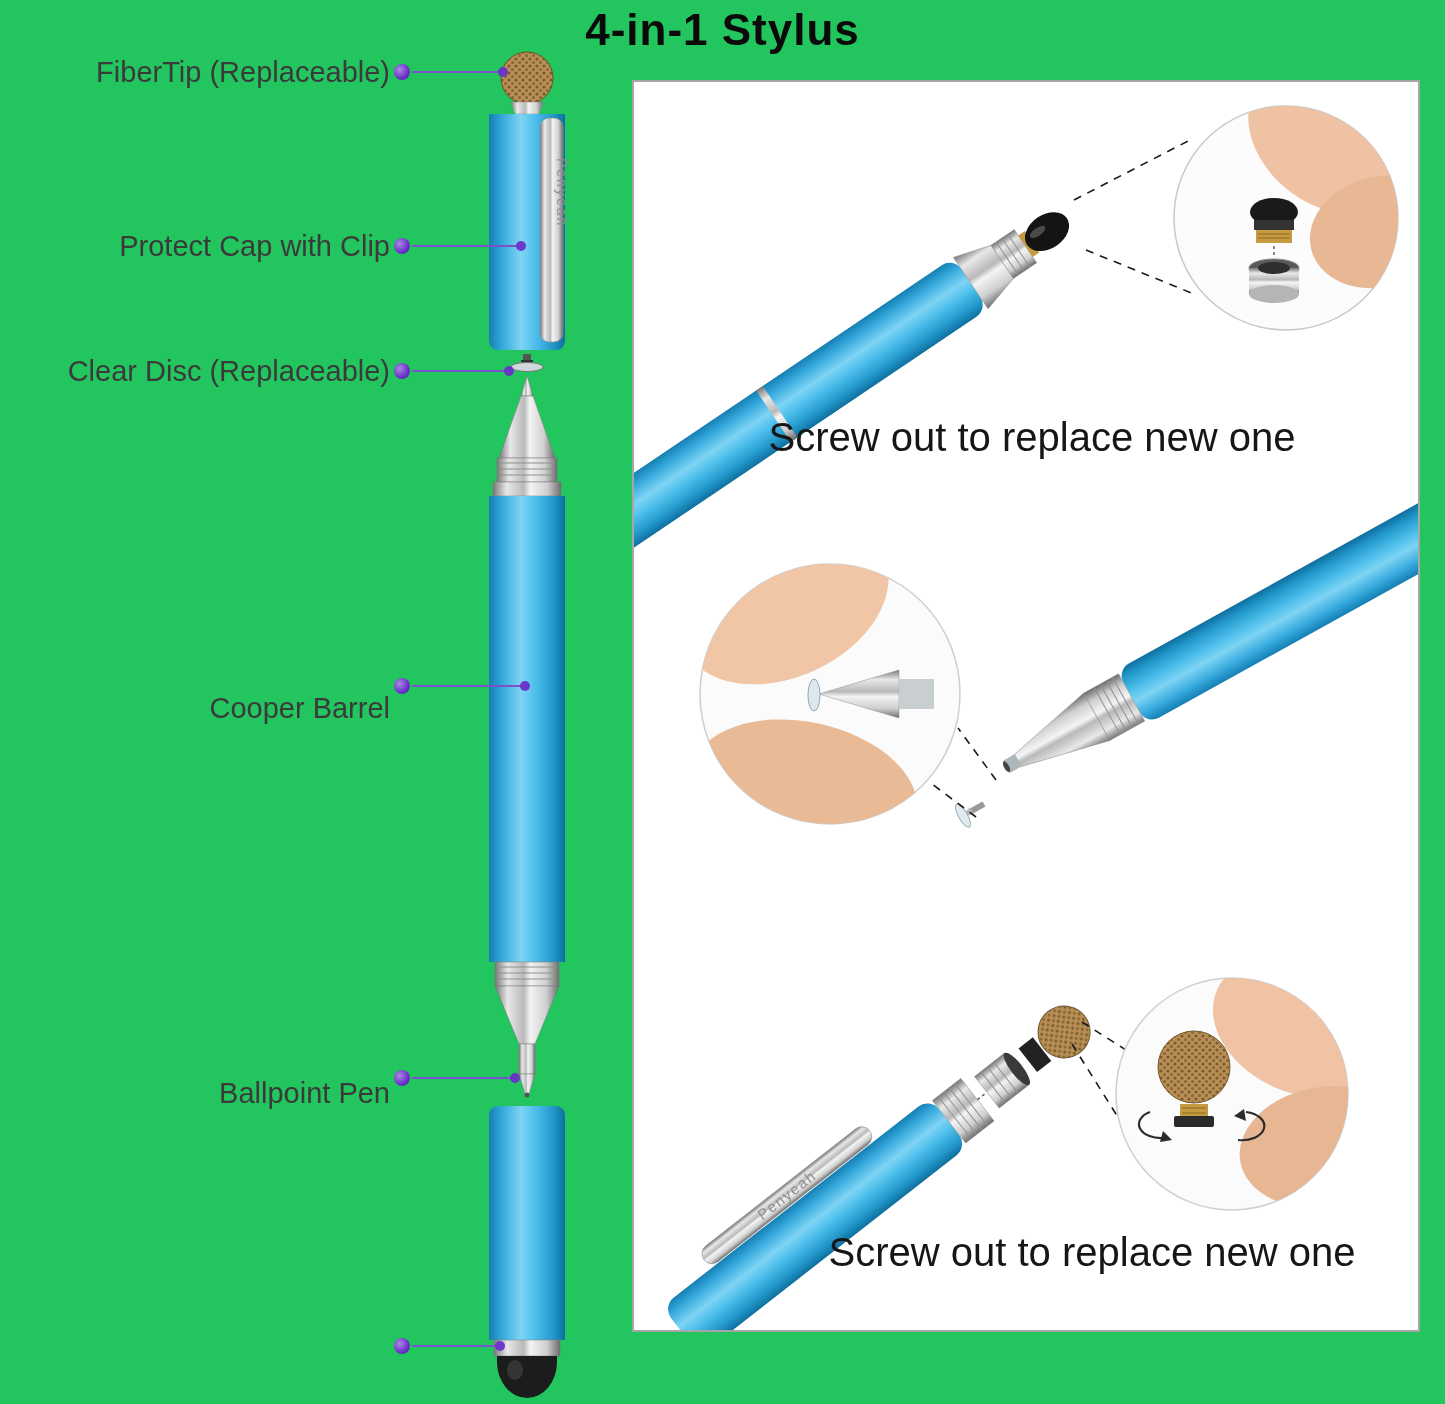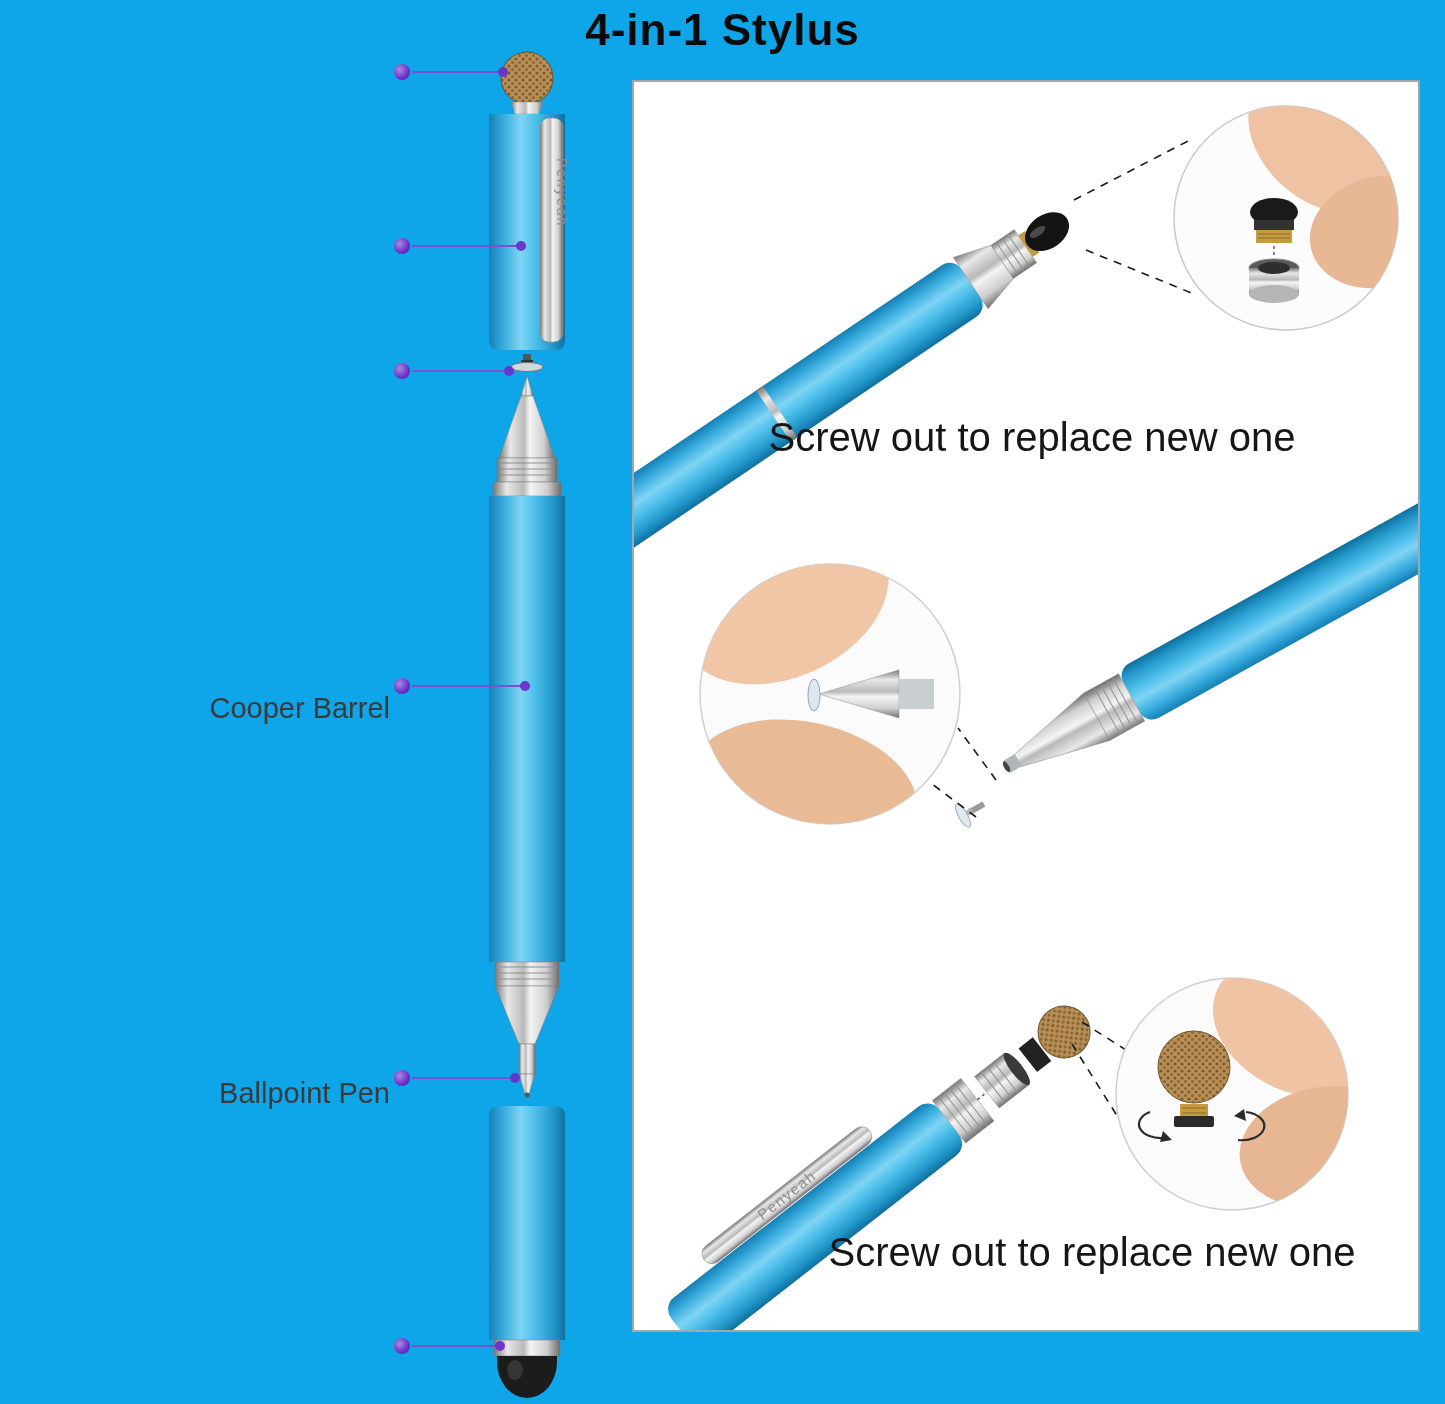--- a/index.html
+++ b/index.html
@@ -1,16 +1,16 @@
 <!DOCTYPE html>
 <html><head>
 <meta charset="utf-8">
 <style>
   html,body{margin:0;padding:0;background:#ffffff;}
-  .page{position:relative;width:1445px;height:1404px;background:#0ea5e9;overflow:hidden;
+  .page{position:relative;width:1445px;height:1404px;background:#22c55e;overflow:hidden;
         font-family:"Liberation Sans",sans-serif;}
   .title{position:absolute;top:5px;left:0;width:100%;text-align:center;
          font-size:44px;font-weight:bold;color:#0a0a0a;letter-spacing:1px;}
   .labels-layer{position:absolute;left:0;top:0;right:0;bottom:0;}
   .lbl-text{position:absolute;right:1055px;white-space:nowrap;font-size:29px;
             color:#3a3a3a;line-height:38px;}
   .lbl-dot{position:absolute;width:16px;height:16px;border-radius:50%;
            background:radial-gradient(circle at 35% 35%, #a98ae0, #6a30c9 60%, #4a1f98);}
   .lbl-line{position:absolute;height:2px;background:#7a52cc;}
   .lbl-enddot{position:absolute;width:10px;height:10px;border-radius:50%;background:#6a30c9;opacity:.95;}
@@ -94,28 +94,31 @@
     <g>
       <path d="M52 1066 Q52 1056 62 1056 L118 1056 Q128 1056 128 1066 L128 1290 L52 1290 Z" fill="url(#blueH)"></path>
       <rect x="57" y="1290" width="66" height="16" fill="url(#metalH)" stroke="#777" stroke-width="0.5"></rect>
       <path d="M60 1306 L120 1306 L120 1312 A30 36 0 0 1 60 1312 Z" fill="#1c1c1c"></path>
       <ellipse cx="78" cy="1320" rx="8" ry="10" fill="#3c3c3c" opacity="0.8"></ellipse>
     </g>
   </svg>
 
   <div class="labels-layer">
 
+    <span class="lbl-text" style="top:53px;">FiberTip (Replaceable)</span>
     <span class="lbl-dot" style="left:394px;top:64px;"></span>
     <span class="lbl-line" style="left:412px;top:71px;width:88px;"></span>
     <span class="lbl-enddot" style="left:498px;top:67px;"></span>
 
+    <span class="lbl-text" style="top:227px;">Protect Cap with Clip</span>
     <span class="lbl-dot" style="left:394px;top:238px;"></span>
     <span class="lbl-line" style="left:412px;top:245px;width:106px;"></span>
     <span class="lbl-enddot" style="left:516px;top:241px;"></span>
 
+    <span class="lbl-text" style="top:352px;">Clear Disc (Replaceable)</span>
     <span class="lbl-dot" style="left:394px;top:363px;"></span>
     <span class="lbl-line" style="left:412px;top:370px;width:94px;"></span>
     <span class="lbl-enddot" style="left:504px;top:366px;"></span>
 
     <span class="lbl-text" style="top:689px;">Cooper Barrel</span>
     <span class="lbl-dot" style="left:394px;top:678px;"></span>
     <span class="lbl-line" style="left:412px;top:685px;width:110px;"></span>
     <span class="lbl-enddot" style="left:520px;top:681px;"></span>
 
     <span class="lbl-text" style="top:1074px;">Ballpoint Pen</span>

